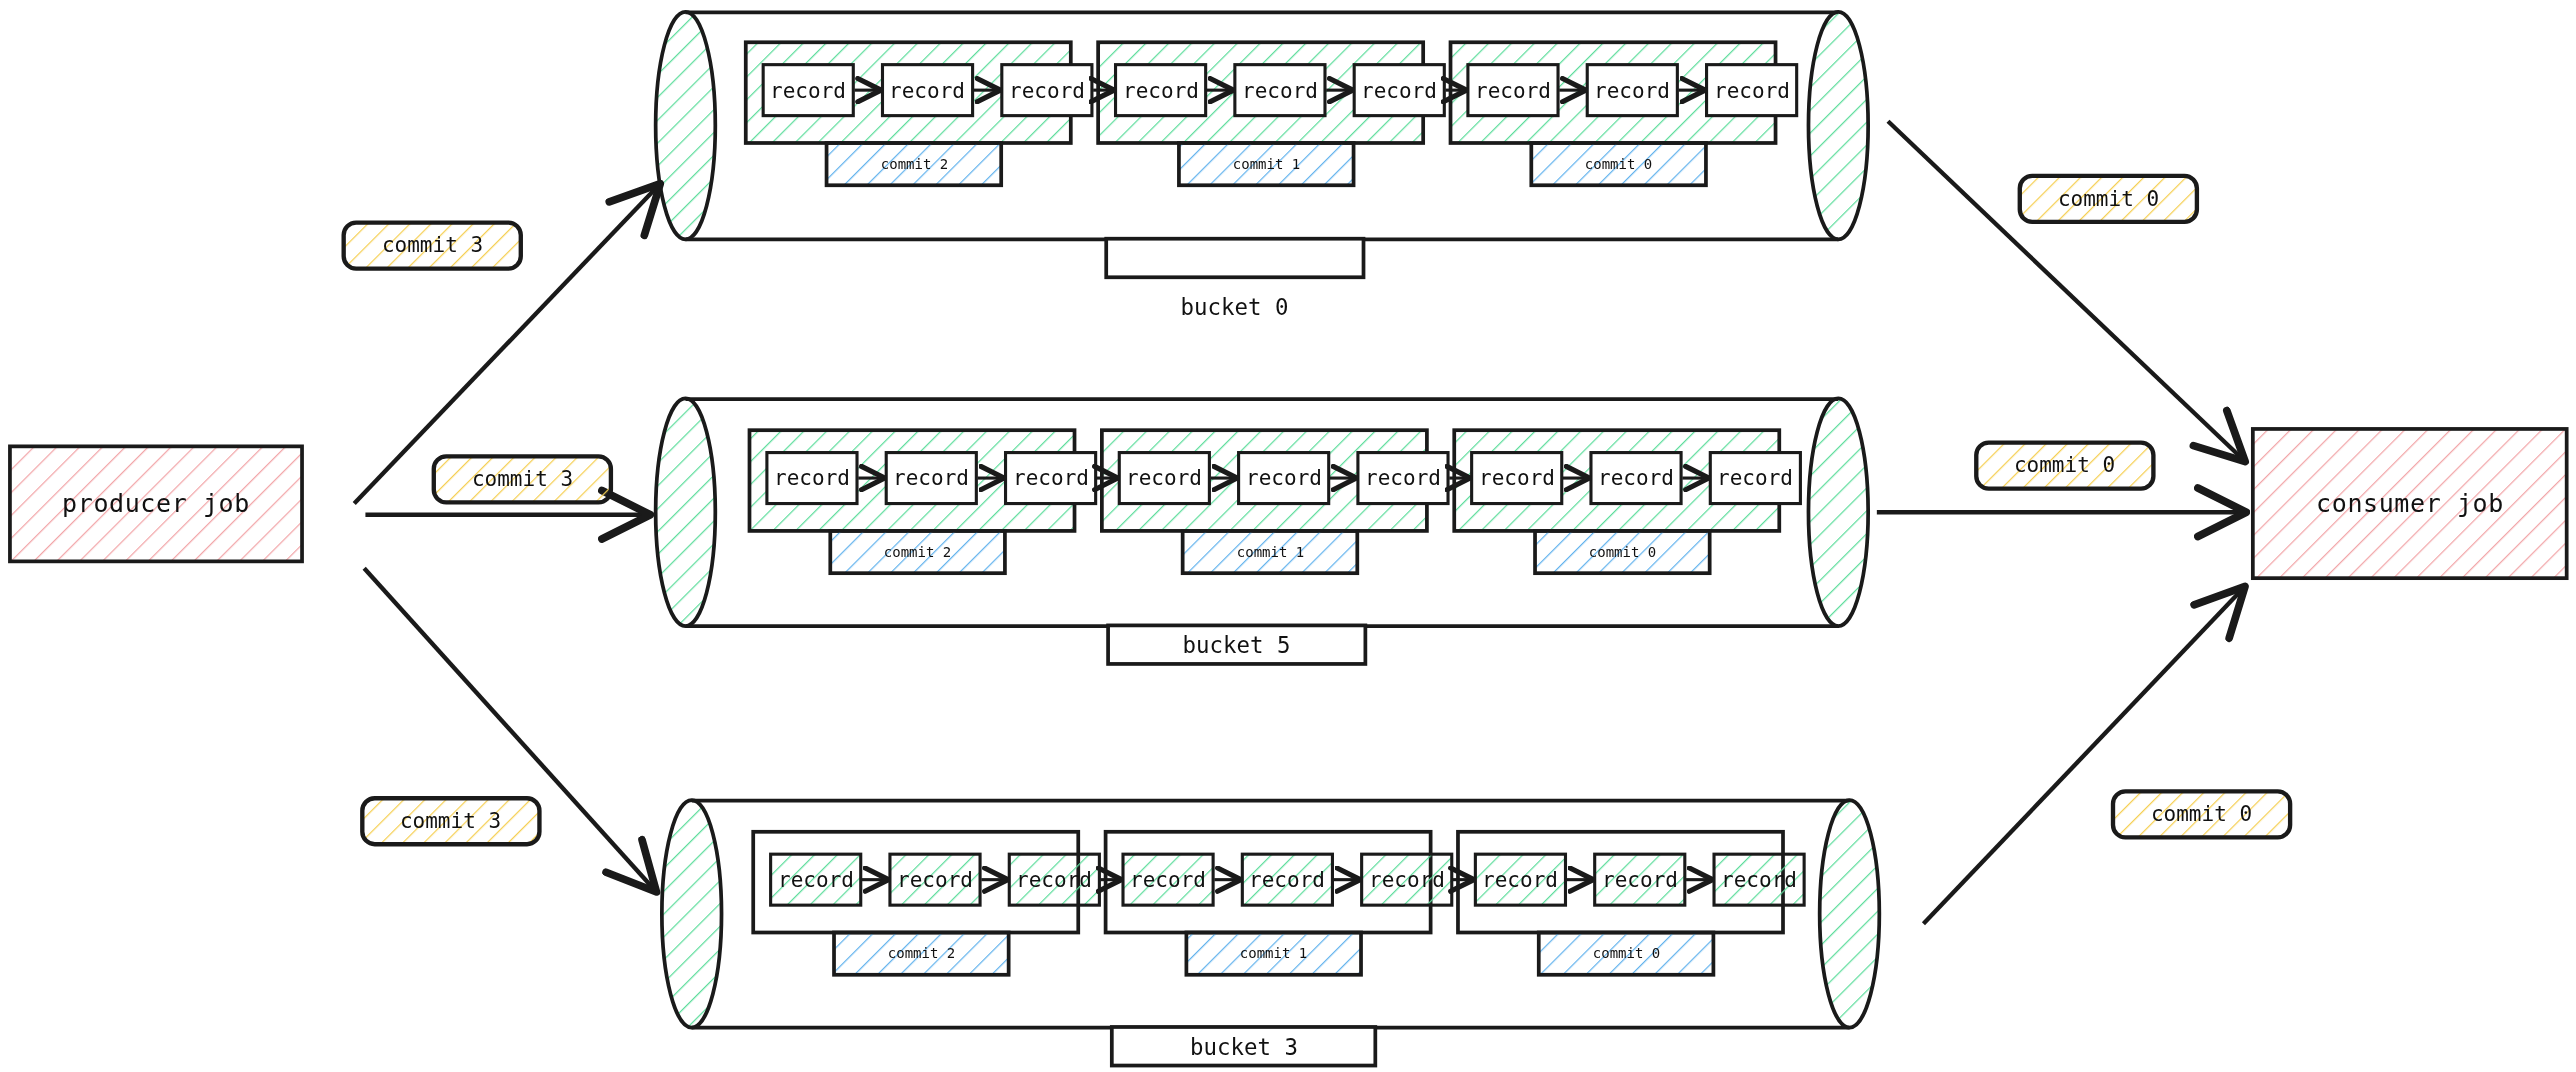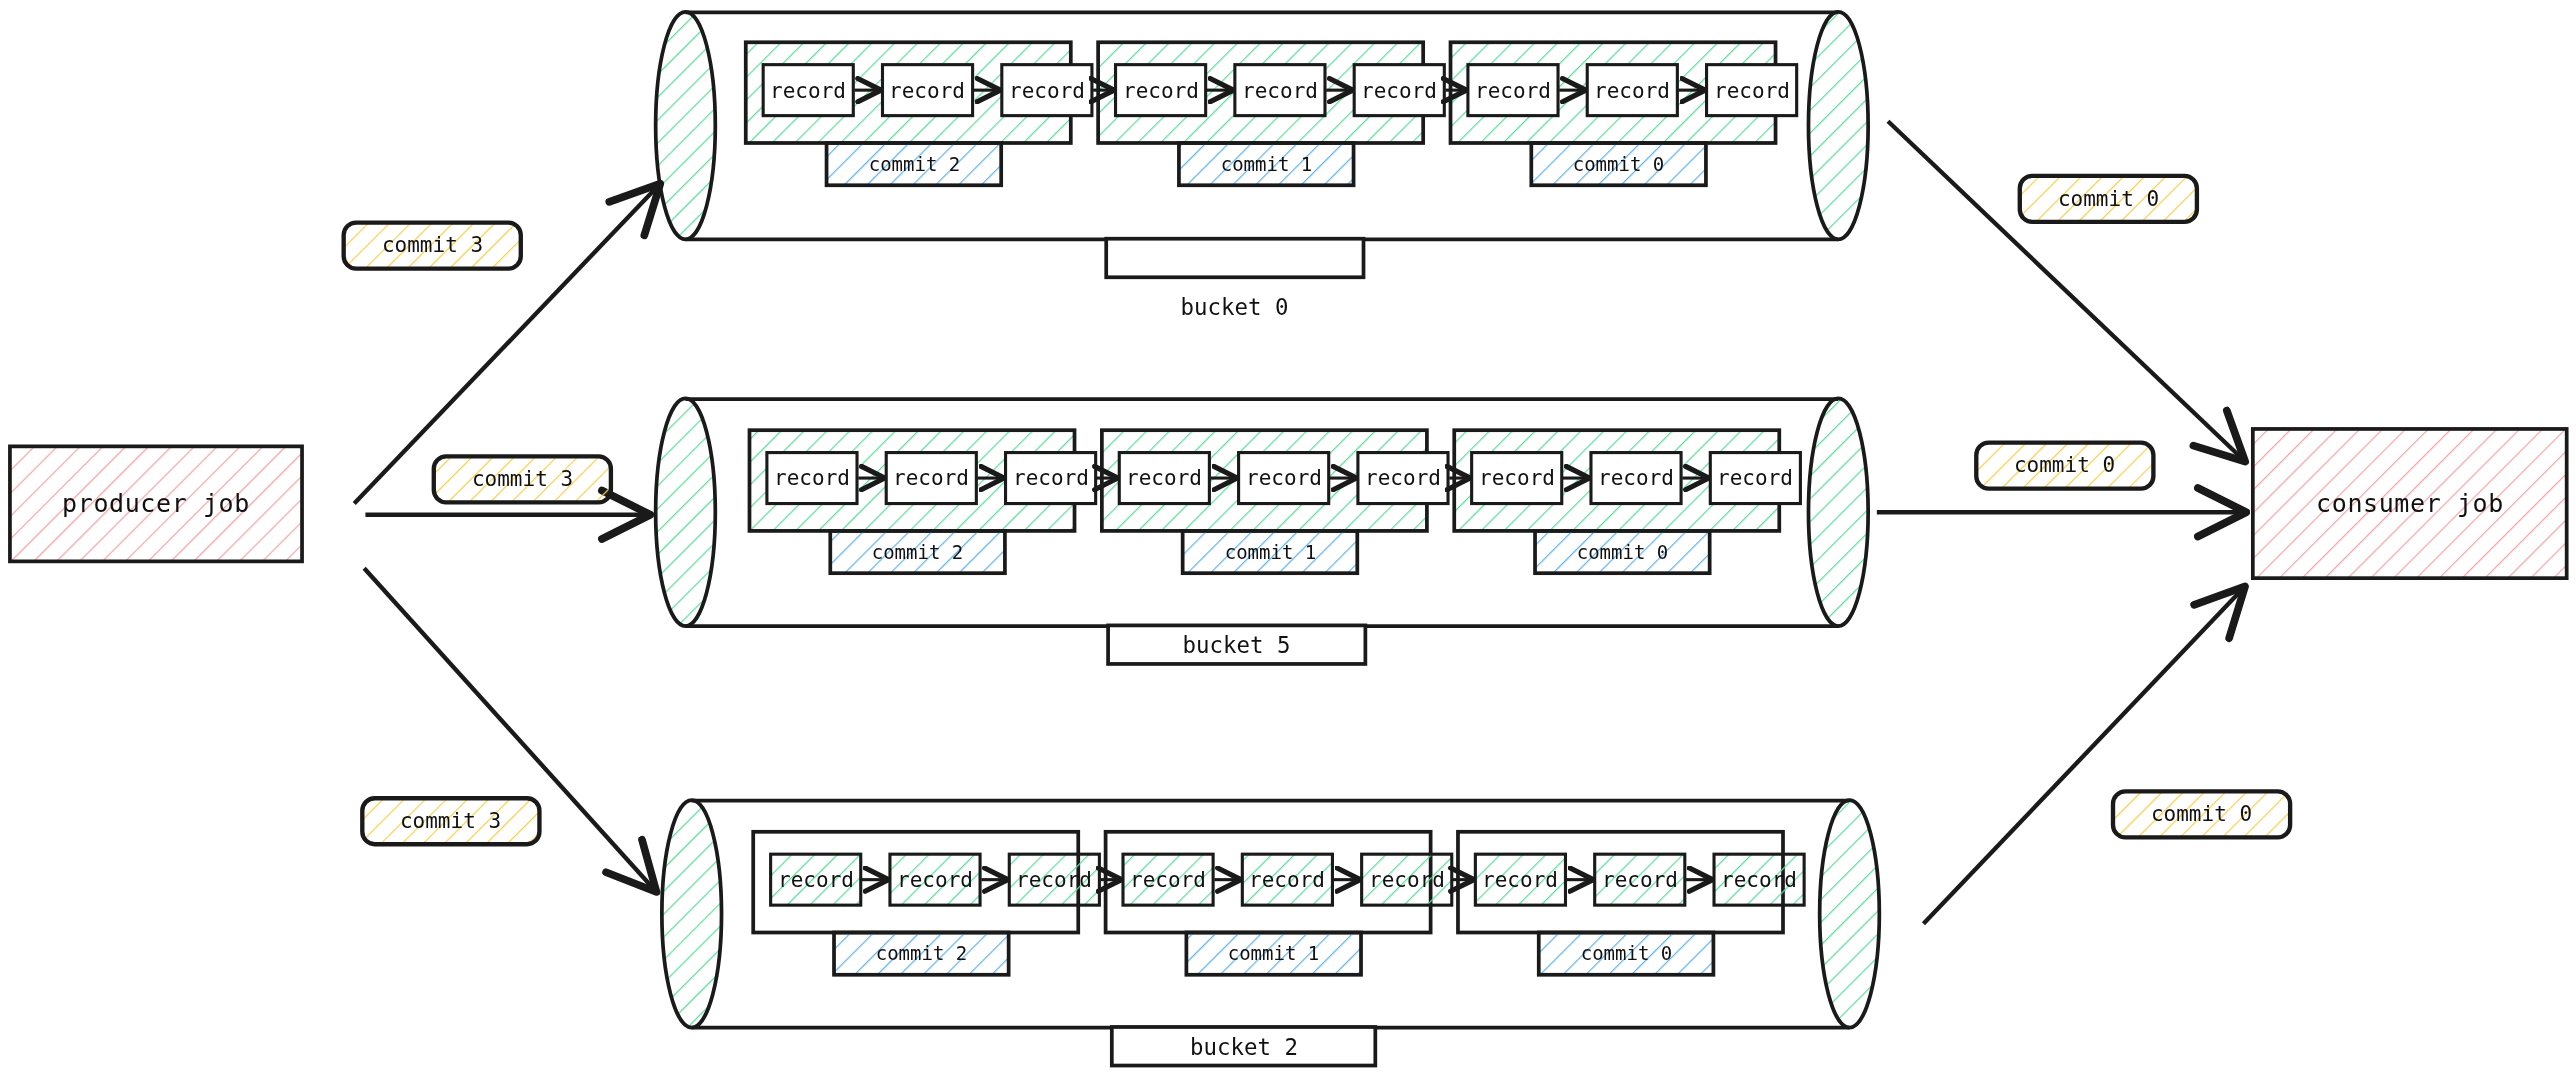--- a/index.html
+++ b/index.html
@@ -10,21 +10,21 @@
   }
   #stage{position:absolute;left:0;top:0;width:2576px;height:1073px;}
   svg.layer{position:absolute;left:0;top:0;width:2576px;height:1073px;overflow:visible;}
   .lbl{
     position:absolute;display:flex;align-items:center;justify-content:center;
     text-align:center;color:#111111;white-space:nowrap;
     pointer-events:none;
   }
   .t-job{font-size:25px;letter-spacing:0.6px;}
   .t-record{font-size:21px;border-radius:16px;}
-  .t-commit{font-size:19px;}
+  .t-commit{font-size:14px;}
   .t-bucket{font-size:22.4px;}
   .t-edge{font-size:21px;}
 </style>
 </head>
 <body>
 
 <div id="stage">
 
   <svg class="layer" viewBox="0 0 4145 1726" preserveAspectRatio="none" aria-hidden="true">
     <defs>
@@ -234,21 +234,21 @@
   <div class="lbl t-record" style="left:1009px;top:854px;width:90px;height:51px;">record</div>
   <div class="lbl t-record" style="left:1123px;top:854px;width:90px;height:51px;">record</div>
   <div class="lbl t-record" style="left:1242px;top:854px;width:90px;height:51px;">record</div>
   <div class="lbl t-record" style="left:1362px;top:854px;width:90px;height:51px;">record</div>
   <div class="lbl t-record" style="left:1475px;top:854px;width:90px;height:51px;">record</div>
   <div class="lbl t-record" style="left:1595px;top:854px;width:90px;height:51px;">record</div>
   <div class="lbl t-record" style="left:1714px;top:854px;width:90px;height:51px;">record</div>
   <div class="lbl t-commit" style="left:834px;top:932px;width:175px;height:42px;">commit 2</div>
   <div class="lbl t-commit" style="left:1186px;top:932px;width:175px;height:42px;">commit 1</div>
   <div class="lbl t-commit" style="left:1539px;top:932px;width:175px;height:42px;">commit 0</div>
-  <div class="lbl t-bucket" style="left:1112px;top:1027px;width:264px;height:39px;">bucket 2</div>
+  <div class="lbl t-bucket" style="left:1112px;top:1027px;width:264px;height:39px;">bucket 3</div>
 
   <div class="lbl t-edge" style="left:344px;top:222px;width:177px;height:46px;">commit 3</div>
   <div class="lbl t-edge" style="left:434px;top:456px;width:177px;height:46px;">commit 3</div>
   <div class="lbl t-edge" style="left:362px;top:798px;width:177px;height:46px;">commit 3</div>
   <div class="lbl t-edge" style="left:2020px;top:176px;width:177px;height:46px;">commit 0</div>
   <div class="lbl t-edge" style="left:1976px;top:442px;width:177px;height:46px;">commit 0</div>
   <div class="lbl t-edge" style="left:2113px;top:791px;width:177px;height:46px;">commit 0</div>
 
 </div>
 

